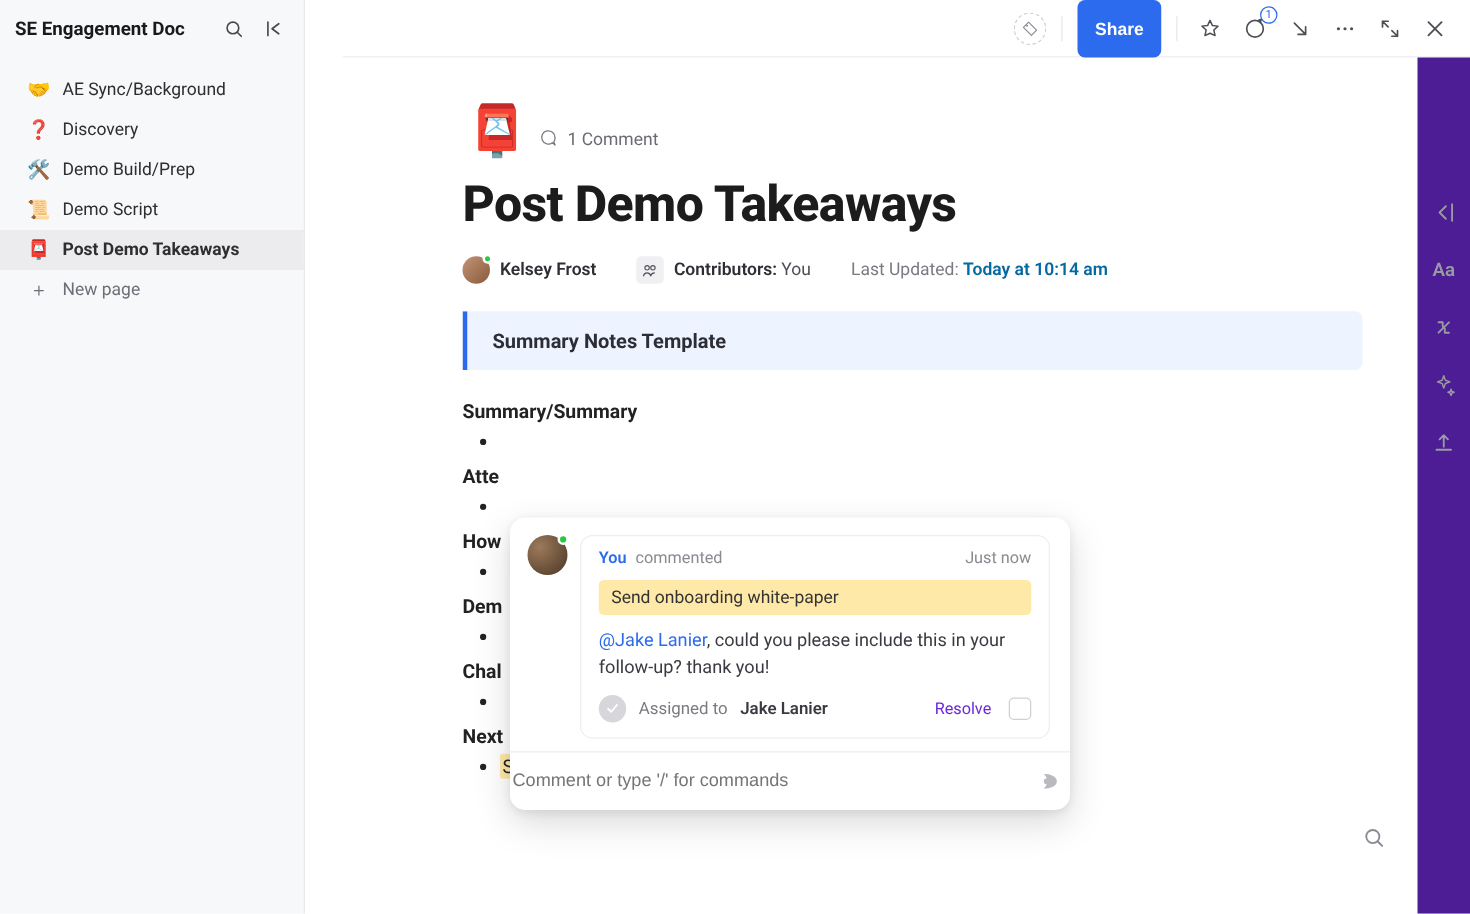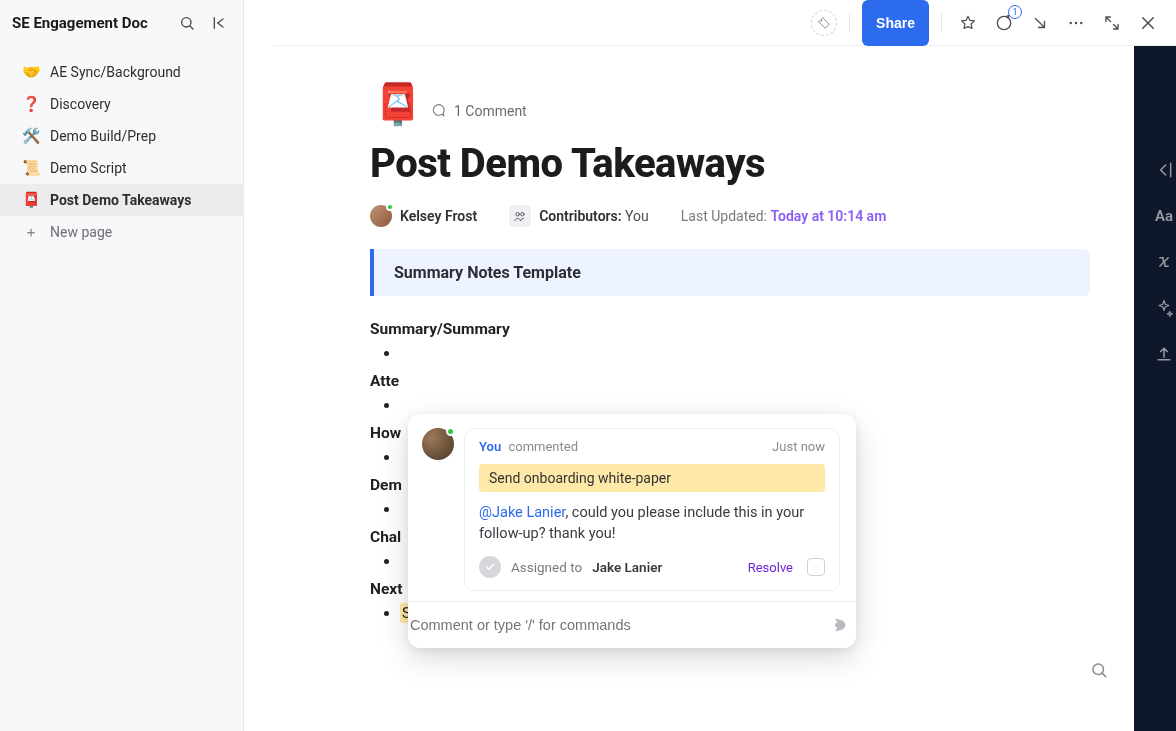--- a/index.html
+++ b/index.html
@@ -115,25 +115,25 @@
     padding: 0 3px;
   }
 
   
   .right-rail {
     position: absolute;
     right: 0; top: 46px; bottom: 0;
     width: 42px;
     display: flex;
     flex-direction: column;
-    align-items: flex-end;
+    align-items: center;
     gap: 22px;
     padding-top: 112px;
     color: #9a9aa1;
-    background: #0f172a;
+    background: #4c1d95;
   }
   .rail-icon { width: 24px; height: 24px; display:inline-flex; align-items:center; justify-content:center; cursor: pointer; }
 
   
   .content {
     position: absolute;
     left: 274px; right: 42px; top: 46px; bottom: 0;
     overflow: hidden;
     padding: 30px 24px 0 96px;
   }
@@ -169,21 +169,21 @@
     width: 8px; height: 8px; border-radius: 50%;
     background: #28c840; border: 2px solid #fff;
   }
   .contrib-chip { display:inline-flex; align-items:center; gap:8px; }
   .contrib-icon {
     width: 22px; height: 22px; border-radius: 4px;
     display:inline-flex; align-items:center; justify-content:center;
     background:#f0f0f3; color:#55555d; font-size:13px;
   }
   .updated { color:#7a7a82; }
-  .updated strong { color:#8b5cf6; font-weight:600; }
+  .updated strong { color:#0369a1; font-weight:600; }
 
   .callout {
     border-left: 4px solid #2c6bed;
     background: #eef4ff;
     border-radius: 0 6px 6px 0;
     padding: 14px 20px;
     font-weight: 700;
     color: #2d2d35;
     font-size: 16px;
     margin-bottom: 24px;

